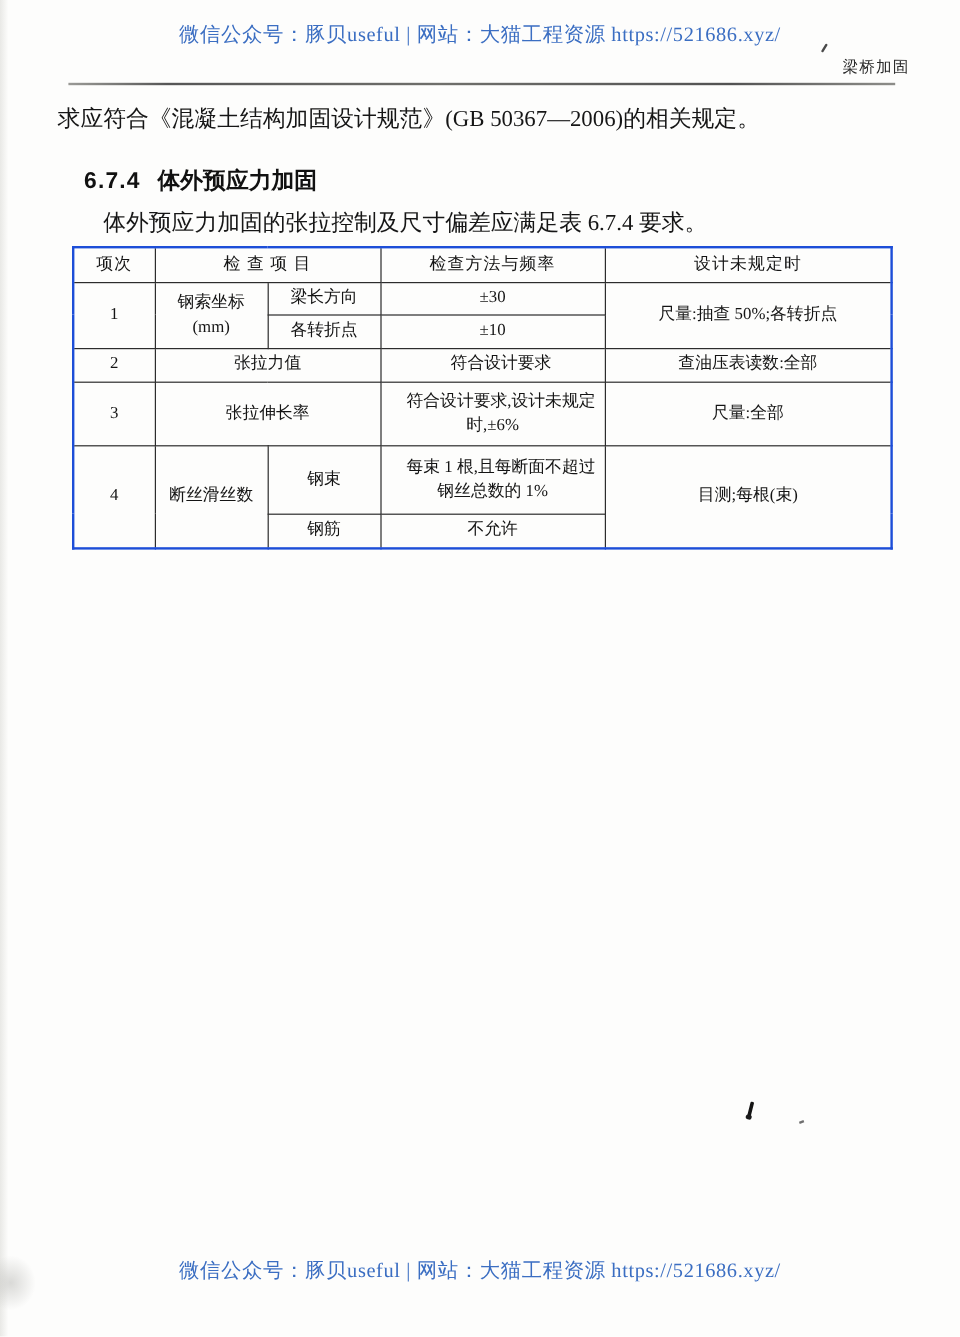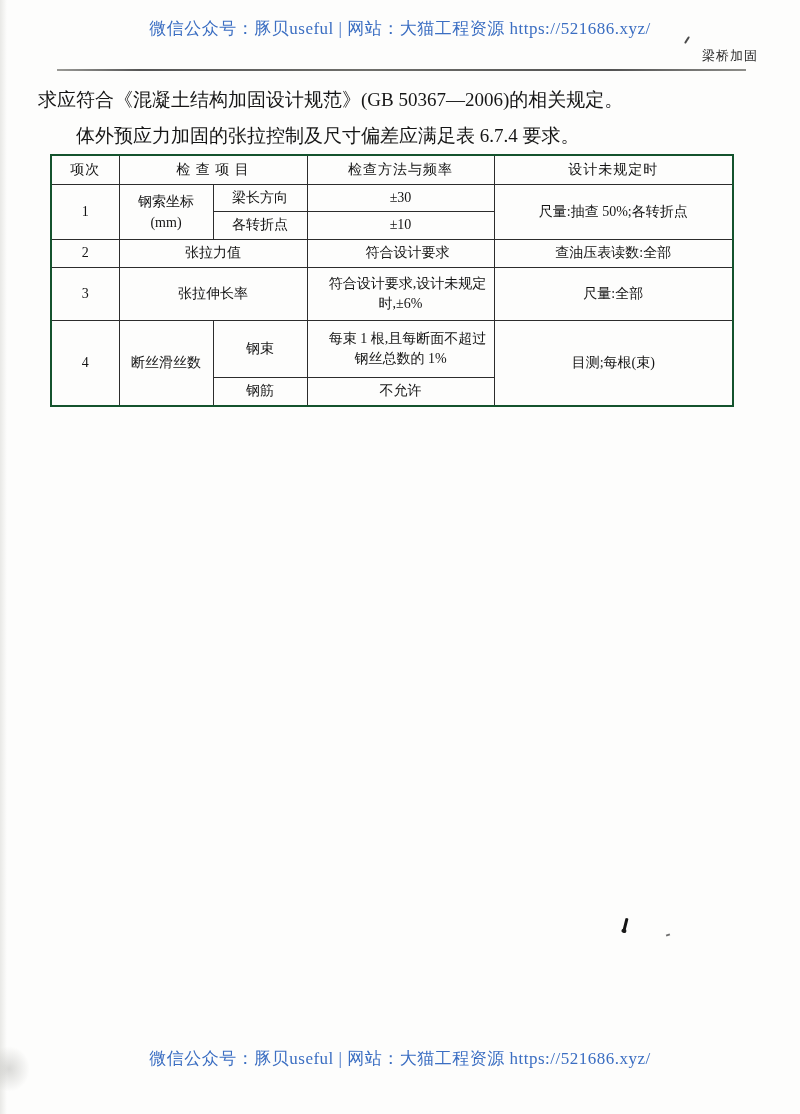--- a/index.html
+++ b/index.html
@@ -46,21 +46,21 @@
     line-height: 17px;
   }
   .head-rule {
     margin: 5px auto 0 57px;
     width: 689px;
     height: 2px;
     background: linear-gradient(90deg, #9a9a96, #565656 12%, #6f6f6b 45%, #525252 80%, #8d8d89);
   }
 
   
-  .content { padding: 0 48px 0 38px; }
+  .content { padding: 0 48px 0 48px; }
   .intro {
     margin-top: 15px;
     font-size: 19px;
     line-height: 27px;
     color: #161616;
   }
   .section-heading {
     margin-top: 27px;
     margin-left: 22px;
     font-family: "Liberation Sans", "DejaVu Sans", sans-serif;
@@ -89,21 +89,21 @@
     color: #0f0f0f;
   }
   .table-caption .cap-label { margin-right: 12px; }
 
   
   table.spec {
     margin-top: 5px;
     margin-left: 12px;
     width: 682px;
     border-collapse: collapse;
-    border: 2px solid #14532d;
+    border: 2px solid #1d4ed8;
     font-size: 14px;
     color: #141414;
     table-layout: fixed;
   }
   table.spec th, table.spec td {
     border: 1px solid #2c2c2c;
     text-align: center;
     vertical-align: middle;
     font-weight: normal;
     padding: 2px 4px;
@@ -176,20 +176,23 @@
   <div class="scan-header">
     <div class="promo">微信公众号：豚贝useful | 网站：大猫工程资源 https://521686.xyz/</div>
     <div class="running-head">梁桥加固</div>
     <div class="head-rule"></div>
   </div>
 
   <div class="content">
 
     <p class="intro">求应符合《混凝土结构加固设计规范》(GB 50367—2006)的相关规定。</p>
 
+    <h3 class="section-heading">
+      <span class="sec-no">6.7.4</span><span>体外预应力加固</span>
+    </h3>
 
     <p class="para">体外预应力加固的张拉控制及尺寸偏差应满足表 6.7.4 要求。</p>
 
 
     <table class="spec">
       <colgroup>
         <col style="width:68px">
         <col style="width:94px">
         <col style="width:94px">
         <col style="width:187px">

